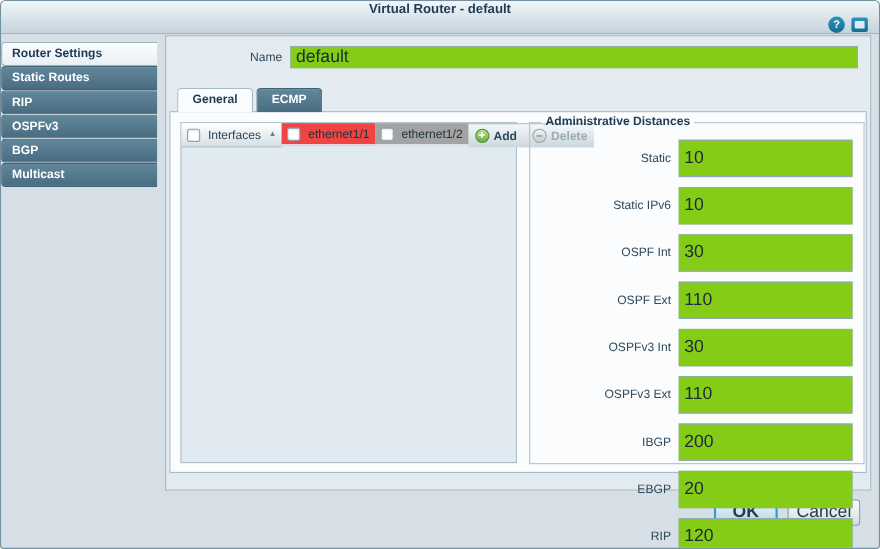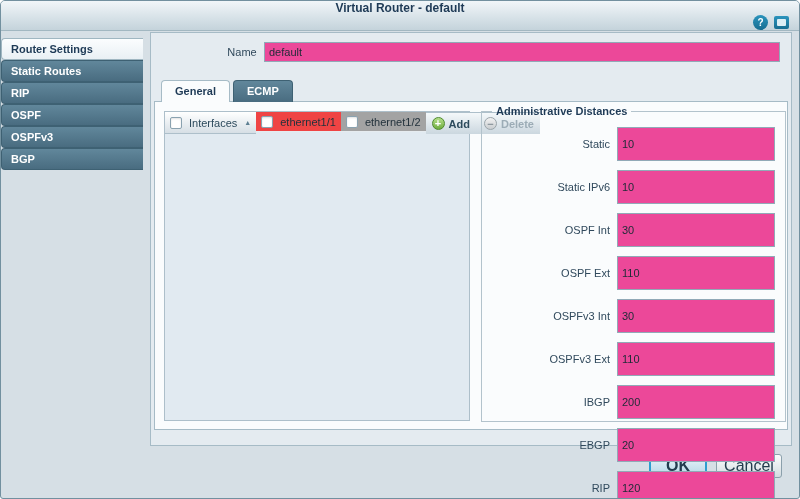--- a/index.html
+++ b/index.html
@@ -46,22 +46,22 @@
     background:linear-gradient(#fbfdfe,#e9f0f4);
     color:#1e3a56; border-color:#9fb6c1;
   }
   
   .content-panel {
     position:absolute; left:149px; top:31px; width:642px; height:414px;
     background:#e4ebf0; border:1px solid #a6bbc6;
   }
   .name-label { position:absolute; top:13px; left:74px; width:34px; text-align:center; color:#30495c; }
   .txt-input {
-    border:1px solid #91a9b7; background:#ec4899; color:#1c2b36;
-    font-family:inherit; font-size:11px; padding:1px 4px; height:20px;
+    border:1px solid #91a9b7; background:#84cc16; color:#1c2b36;
+    font-family:inherit; font-size:16px; padding:1px 4px; height:20px;
   }
   .name-input { position:absolute; top:9px; left:113px; width:516px; }
   
   .tabstrip { position:absolute; top:47px; left:10px; display:flex; gap:3px; z-index:2; }
   .tab {
     height:22px; line-height:21px; padding:0 13px; font-weight:bold;
     border-radius:4px 4px 0 0; cursor:pointer;
   }
   .tab.active { background:#fafcfd; border:1px solid #a6bbc6; border-bottom:none; color:#1e3a56; }
   .tab.inactive { background:linear-gradient(#61879b,#496c80); border:1px solid #3e6173; border-bottom:none; color:#fff; }
@@ -150,23 +150,23 @@
     <span class="titlebar-icons">
       <span class="help-icon">?</span>
       <span class="dock-icon"></span>
     </span>
   </div>
 
   <div class="sidebar">
     <div class="side-tab active">Router Settings</div>
     <div class="side-tab">Static Routes</div>
     <div class="side-tab">RIP</div>
-    <div class="side-tab">OSPF</div>
     <div class="side-tab">OSPFv3</div>
     <div class="side-tab">BGP</div>
+    <div class="side-tab">Multicast</div>
   </div>
 
   <div class="content-panel">
 
     <span class="name-label">Name</span>
     <input class="txt-input name-input" value="default" style="">
 
     <div class="tabstrip">
       <div class="tab active">General</div>
       <div class="tab inactive">ECMP</div>

